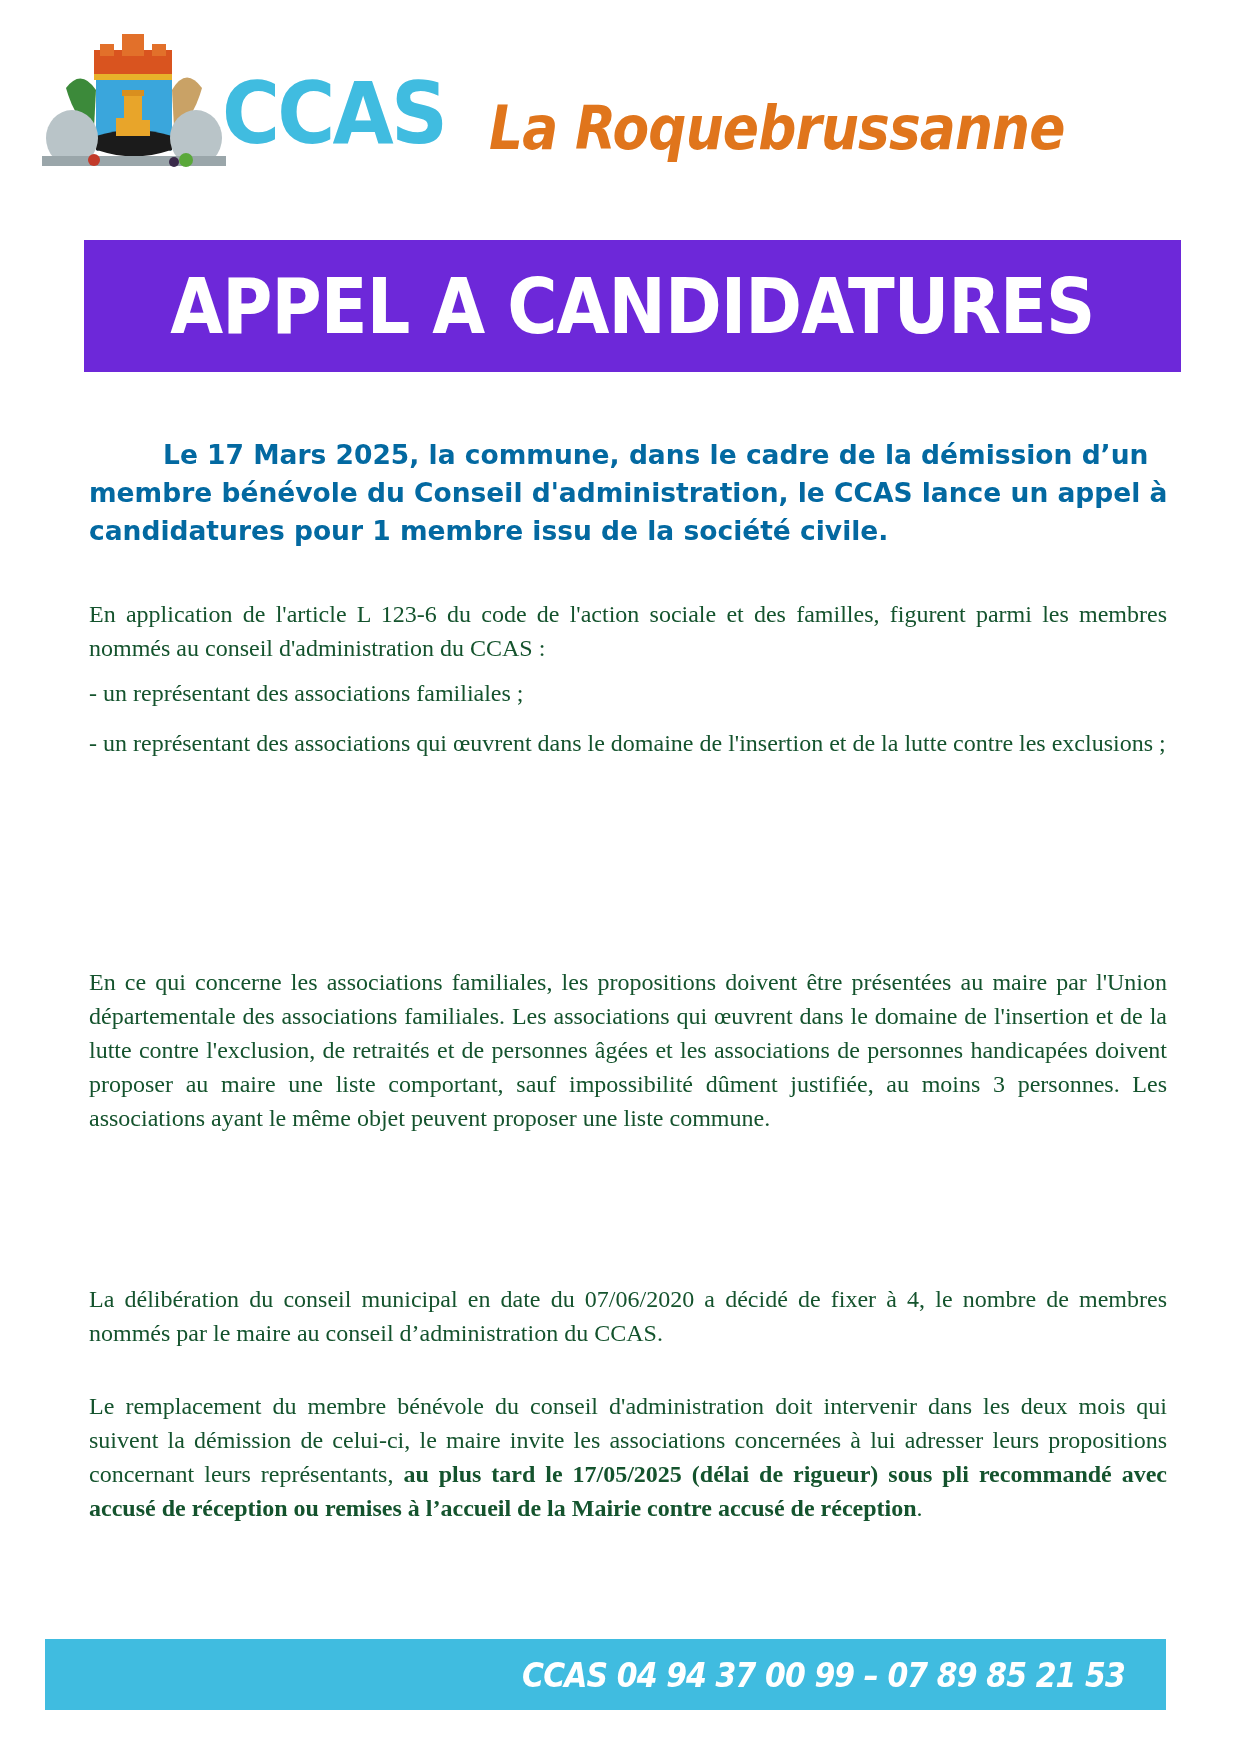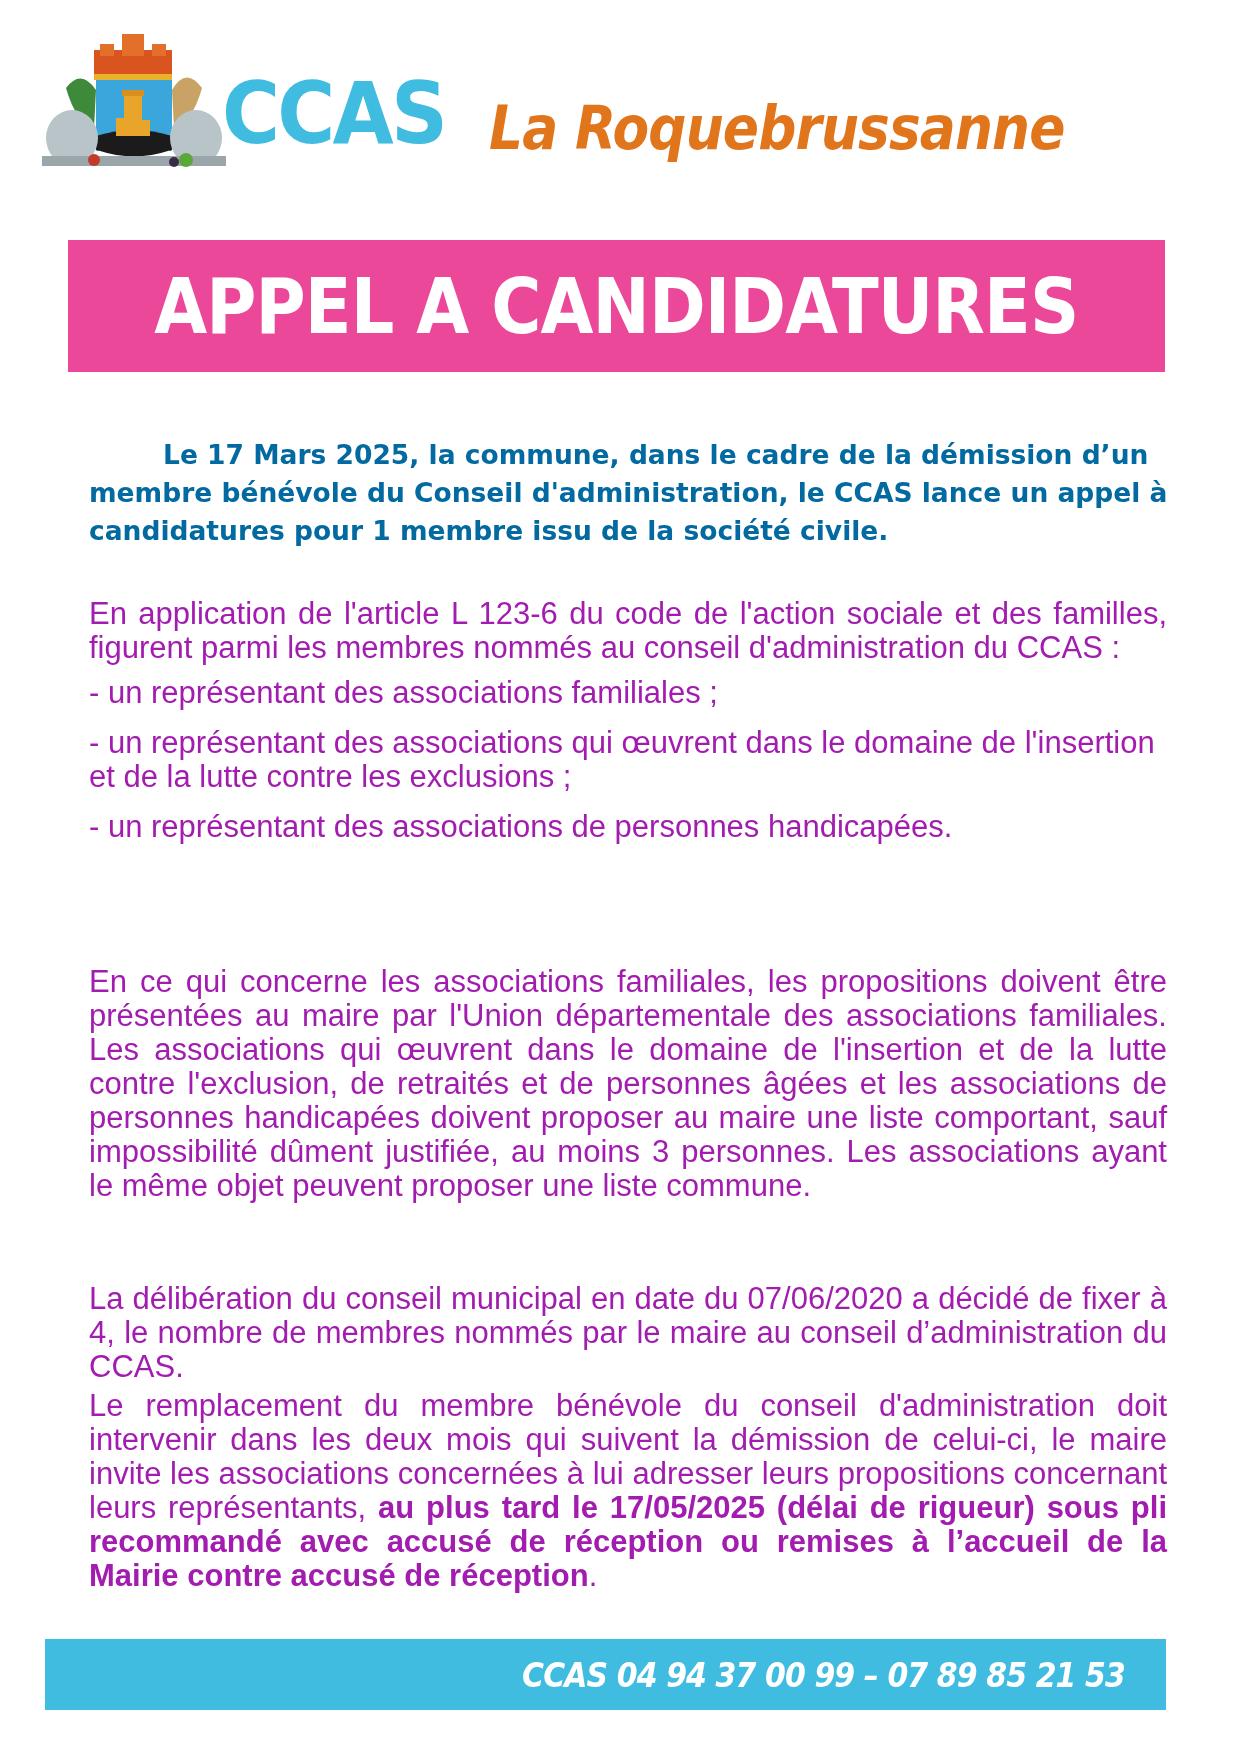--- a/index.html
+++ b/index.html
@@ -4,28 +4,28 @@
 <style>
   html, body { margin: 0; padding: 0; background: #ffffff; }
   body { width: 1240px; height: 1754px; position: relative; overflow: hidden; font-family: "DejaVu Sans", sans-serif; }
 
   
   .logo { position: absolute; left: 36px; top: 28px; width: 196px; height: 152px; }
   .brand-ccas { position: absolute; left: 222px; top: 70px; font-family: "DejaVu Sans", sans-serif; font-weight: bold; font-size: 86px; line-height: 1; color: #40bce0; letter-spacing: -3px; transform: scaleX(0.92); transform-origin: left center; }
   .brand-town { position: absolute; left: 489px; top: 98px; font-family: "DejaVu Sans", sans-serif; font-weight: bold; font-style: italic; font-size: 60px; line-height: 1; color: #e0751c; letter-spacing: -1px; transform: scaleX(0.89); transform-origin: left center; white-space: nowrap; }
 
   
-  .title-bar { position: absolute; left: 68px; top: 240px; width: 1097px; height: 132px; background: #ec4899; display: flex; align-items: center; justify-content: center; }
+  .title-bar { position: absolute; left: 84px; top: 240px; width: 1097px; height: 132px; background: #6d28d9; display: flex; align-items: center; justify-content: center; }
   .title-bar h1 { margin: 0; color: #ffffff; font-family: "DejaVu Sans", sans-serif; font-weight: bold; font-size: 76px; letter-spacing: -1px; transform: scaleX(0.9); white-space: nowrap; }
 
   
   .intro { position: absolute; left: 89px; top: 436px; width: 1080px; color: #0369a1; font-family: "DejaVu Sans", sans-serif; font-weight: bold; font-size: 26.5px; line-height: 38px; }
   .intro p { margin: 0; text-indent: 74px; }
 
-  .body { position: absolute; left: 89px; width: 1078px; color: #a21caf; font-family: Liberation Sans, sans-serif; font-size: 31px; line-height: 34px; }
+  .body { position: absolute; left: 89px; width: 1078px; color: #14532d; font-family: Liberation Serif, serif; font-size: 24px; line-height: 34px; }
   .body p { margin: 0; text-align: justify; }
   .sec-1 { top: 597px; }
   .list { list-style: none; margin: 11px 0 0 0; padding: 0; }
   .list li { margin: 0 0 16px 0; }
   .sec-2 { top: 965px; }
   .sec-3 { top: 1282px; }
   .sec-4 { top: 1389px; }
   .strong { font-weight: bold; }
 
   
@@ -73,21 +73,20 @@
 
 <div class="intro">
   <p>Le 17 Mars 2025, la commune, dans le cadre de la démission d’un membre bénévole du Conseil d'administration, le CCAS lance un appel à candidatures pour 1 membre issu de la société civile.</p>
 </div>
 
 <div class="body sec-1">
   <p>En application de l'article L 123-6 du code de l'action sociale et des familles, figurent parmi les membres nommés au conseil d'administration du CCAS :</p>
   <ul class="list">
     <li>- un représentant des associations familiales ;</li>
     <li>- un représentant des associations qui œuvrent dans le domaine de l'insertion et de la lutte contre les exclusions ;</li>
-    <li>- un représentant des associations de personnes handicapées.</li>
   </ul>
 </div>
 
 <div class="body sec-2">
   <p>En ce qui concerne les associations familiales, les propositions doivent être présentées au maire par l'Union départementale des associations familiales. Les associations qui œuvrent dans le domaine de l'insertion et de la lutte contre l'exclusion, de retraités et de personnes âgées et les associations de personnes handicapées doivent proposer au maire une liste comportant, sauf impossibilité dûment justifiée, au moins 3 personnes. Les associations ayant le même objet peuvent proposer une liste commune.</p>
 </div>
 
 <div class="body sec-3">
   <p>La délibération du conseil municipal en date du 07/06/2020 a décidé de fixer à 4, le nombre de membres nommés par le maire au conseil d’administration du CCAS.</p>
 </div>

